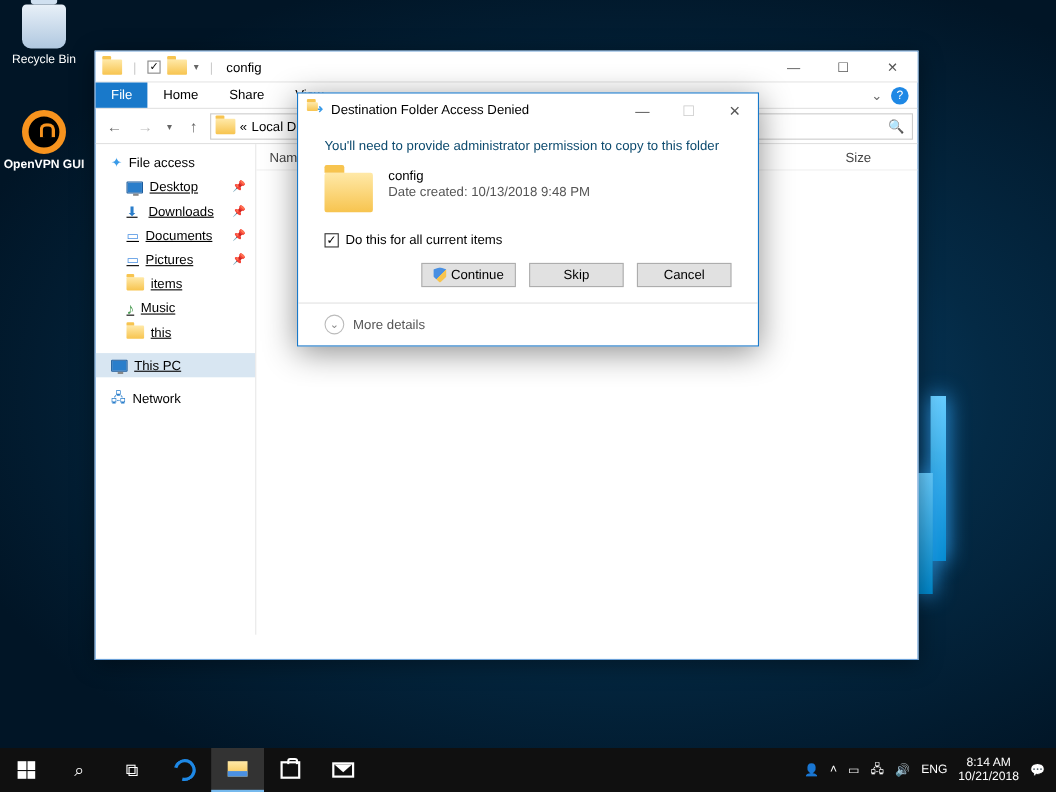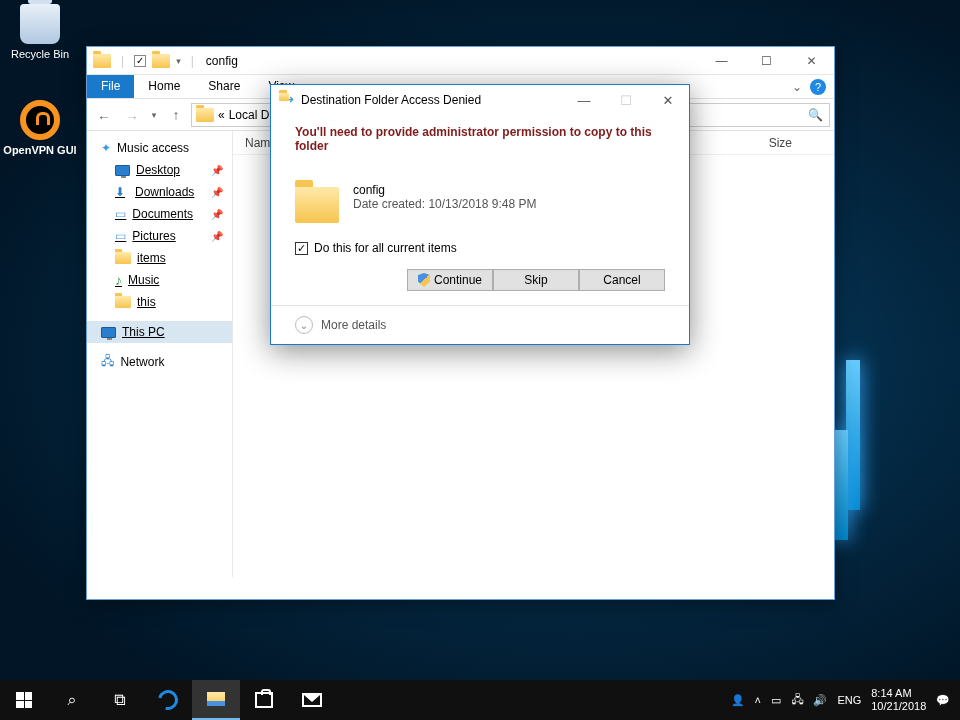--- a/index.html
+++ b/index.html
@@ -58,39 +58,39 @@
   .view-toggles { display:flex; gap:2px; }
   .vt { width:22px; height:16px; border:1px solid #a0b8d0; background:#e8f0f8; }
 
   
   .dialog { position:absolute; left:270px; top:84px; width:420px; background:#fff; border:1px solid #1979ca; box-shadow:0 6px 28px rgba(0,0,0,.45); z-index:50; }
   .dlg-title { height:30px; display:flex; align-items:center; padding:0 0 0 8px; font-size:12px; }
   .dlg-title .dlg-ico { width:16px;height:14px; margin-right:6px; display:flex; }
   .dlg-controls { margin-left:auto; display:flex; }
   .dlg-btn { width:42px; height:30px; display:flex; align-items:center; justify-content:center; font-size:13px; color:#555; }
   .dlg-body { padding:10px 24px 14px; font-size:12px; }
-  .dlg-msg { color:#7f1d1d; margin-bottom:30px;font-weight:bold; }
+  .dlg-msg { color:#0c4a6e; margin-bottom:14px; }
   .dlg-folder { display:flex; gap:14px; align-items:flex-start; margin-bottom:18px; }
   .big-folder { width:44px;height:36px;background:linear-gradient(#ffe9a8,#f7c44f);border-radius:2px;position:relative;margin-top:4px;}
   .big-folder:before{content:"";position:absolute;top:-7px;left:0;width:18px;height:7px;background:#f7c44f;border-radius:2px 2px 0 0;}
   .chk-row { display:flex; align-items:center; gap:6px; margin-bottom:14px; }
   .chk { width:13px;height:13px;border:1px solid #333; display:flex;align-items:center;justify-content:center;font-size:11px; }
-  .dlg-buttons { display:flex; justify-content:flex-end; }
+  .dlg-buttons { display:flex; gap:12px; justify-content:flex-end; }
   .btn { width:86px; height:22px; border:1px solid #adadad; background:#e1e1e1; font-size:12px; display:flex; align-items:center; justify-content:center; gap:4px; }
   .shield { width:12px;height:14px; background:linear-gradient(135deg,#4a90e2 50%,#f7c44f 50%); clip-path: polygon(50% 0,100% 15%,100% 60%,50% 100%,0 60%,0 15%); }
   .dlg-footer { border-top:1px solid #e1e1e1; padding:10px 24px; display:flex; align-items:center; gap:8px; font-size:12px; color:#555; }
   .chevron-circle { width:18px;height:18px;border:1px solid #bbb;border-radius:50%;display:flex;align-items:center;justify-content:center;font-size:10px;color:#888;}
 
   
   .taskbar { position:absolute; left:0; bottom:0; width:100%; height:40px; background:#101010; display:flex; align-items:center; color:#fff; }
   .task-btn { width:48px; height:40px; display:flex; align-items:center; justify-content:center; font-size:16px; }
   .task-btn.active { background:#333; border-bottom:2px solid #76b9ed; }
   .start { font-size:16px; }
   .tray { margin-left:auto; display:flex; align-items:center; gap:10px; padding-right:10px; font-size:11px; }
-  .clock { text-align:left; line-height:13px; }
+  .clock { text-align:center; line-height:13px; }
   .win-logo { width:16px;height:16px; display:grid; grid-template:1fr 1fr/1fr 1fr; gap:1px; }
   .win-logo span{background:#fff;}
   .edge-ico{width:20px;height:20px;border-radius:50%;border:3px solid #1e88e5;border-left-color:transparent;transform:rotate(-30deg);}
   .store-ico{width:18px;height:16px;border:2px solid #fff;position:relative;}
   .store-ico:before{content:"";position:absolute;top:-5px;left:4px;width:6px;height:4px;border:2px solid #fff;border-bottom:none;border-radius:3px 3px 0 0;}
   .mail-ico{width:20px;height:14px;border:2px solid #fff;position:relative;}
   .mail-ico:before{content:"";position:absolute;top:0;left:0;border-left:8px solid transparent;border-right:8px solid transparent;border-top:7px solid #fff;}
   .fe-ico{width:18px;height:14px;background:linear-gradient(#ffe9a8,#f7c44f);position:relative;}
   .fe-ico:after{content:"";position:absolute;bottom:0;left:0;width:100%;height:5px;background:#4a90e2;}
   
@@ -155,21 +155,21 @@
     <div class="searchbox">
       <span>fig</span>
       <span>🔍</span>
     </div>
   </div>
 
   <div class="body">
     <div class="nav-pane">
       <div class="nav-item">
           <span class="ic-star">✦</span>
-          <span>Music access</span>
+          <span>File access</span>
         </div>
       <div class="nav-item indent">
           <span class="ic-monitor"></span>
           <span>Desktop</span>
           <span class="pin">📌</span>
         </div>
       <div class="nav-item indent">
           <span class="ic-dl">⬇</span>
           <span>Downloads</span>
           <span class="pin">📌</span>

